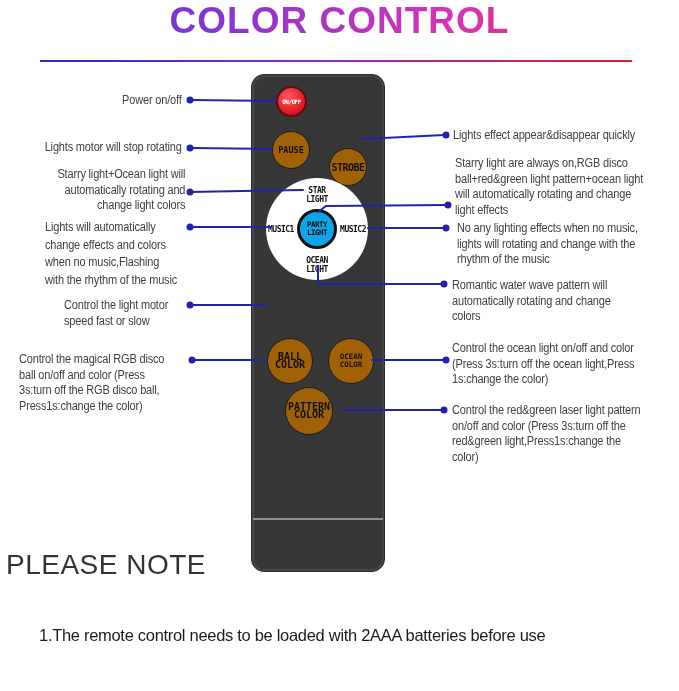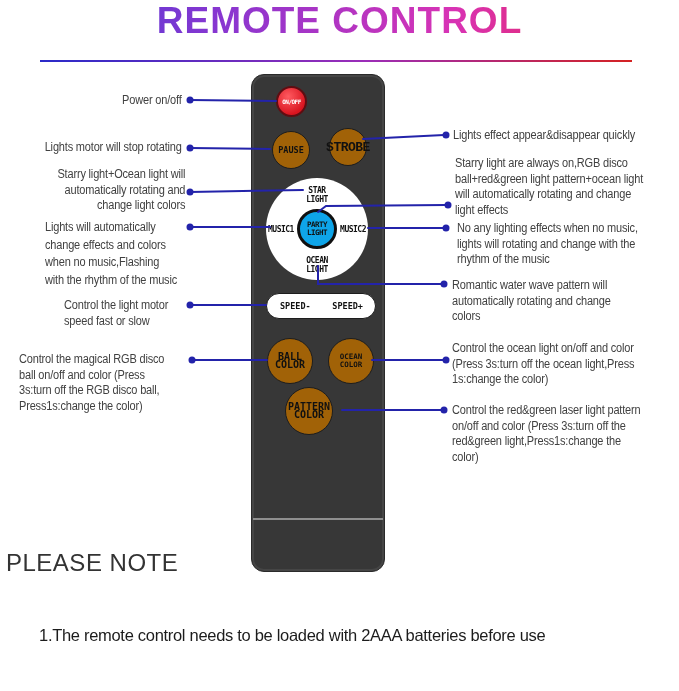--- a/index.html
+++ b/index.html
@@ -39,21 +39,21 @@
     background:#a16207; color:#111;
     font-family:"DejaVu Sans Mono", monospace; font-weight:bold;
     border:1px solid #1d1d1d;
   }
   .btn-power {
     left:24px; top:11px; width:31px; height:31px;
     background:radial-gradient(circle at 38% 32%, #ff5a60, #d9141f 72%);
     border:2px solid #5f0d12; color:#fff; font-size:6px; letter-spacing:-0.5px;
   }
   .btn-pause  { left:20px; top:56px; width:38px; height:38px; font-size:8.5px; }
-  .btn-strobe { left:77px; top:53px; width:38px; height:38px; font-size:13px; letter-spacing:-0.5px;font-family:Liberation Mono, monospace; }
+  .btn-strobe { left:77px; top:73px; width:38px; height:38px; font-size:10px; letter-spacing:-0.5px; }
   .dial {
     position:absolute; left:14px; top:103px; width:102px; height:102px;
     background:#fff; border-radius:50%;
   }
   .dial-label { position:absolute; font-family:"DejaVu Sans Mono", monospace; font-weight:bold;
     font-size:8px; line-height:9px; color:#111; text-align:center; white-space:pre-line; letter-spacing:-0.5px; }
   .dial-star  { top:8px; left:0; width:100%; }
   .dial-ocean { bottom:6px; left:0; width:100%; }
   .dial-music1{ left:2px;  top:50%; transform:translateY(-50%); }
   .dial-music2{ right:2px; top:50%; transform:translateY(-50%); }
@@ -80,57 +80,53 @@
     color:#414141; white-space:pre-line; transform:scaleX(0.88); transform-origin:left top;
   }
   .ann-r { text-align:right; transform-origin:right top; }
   .lh17 { line-height:17.5px; }
   .lh16 { line-height:16px; }
   svg.lines { position:absolute; left:0; top:0; pointer-events:none; }
   svg.lines line, svg.lines polyline { stroke:var(--line,#2323aa); stroke-width:2; fill:none; stroke-linecap:round; }
   svg.lines circle { fill:var(--line,#2323aa); }
   
   .note-heading {
-    position:absolute; left:6px; top:549px; font-size:24px; letter-spacing:0.5px; color:#333;
+    position:absolute; left:6px; top:549px; font-size:28px; letter-spacing:0.5px; color:#333;
   }
   .notes {
     position:absolute; left:3px; top:579px; width:676px;
     font-size:16.5px; line-height:22.5px; letter-spacing:-0.3px; color:#1c1c1c;
     white-space:pre-wrap;
   }
   .notes .note-item { display:block;margin-left:36px; }
 </style>
 </head>
 <body>
 
 <div class="page">
 
-  <div class="title" style="background-image: linear-gradient(90deg, rgb(62, 62, 216), rgb(138, 54, 208), rgb(216, 51, 181), rgb(238, 34, 51));">REMOTE CONTROL</div>
+  <div class="title" style="background-image: linear-gradient(90deg, rgb(62, 62, 216), rgb(138, 54, 208), rgb(216, 51, 181), rgb(238, 34, 51));">COLOR CONTROL</div>
   <div class="subtitle-underline"></div>
 
   <div class="remote">
     <div class="btn btn-power">ON/OFF</div>
     <div class="btn btn-pause">PAUSE</div>
     <div class="btn btn-strobe">STROBE</div>
 
     <div class="dial">
       <div class="dial-label dial-star">STAR
 LIGHT</div>
       <div class="dial-label dial-music1">MUSIC1</div>
       <div class="dial-label dial-music2">MUSIC2</div>
       <div class="dial-label dial-ocean">OCEAN
 LIGHT</div>
       <div class="dial-party">PARTY
 LIGHT</div>
     </div>
 
-    <div class="btn-speed">
-      <span>SPEED-</span>
-      <span>SPEED+</span>
-    </div>
 
     <div class="btn btn-ball">BALL
 COLOR</div>
     <div class="btn btn-oceanc">OCEAN
 COLOR</div>
     <div class="btn btn-pattern">PATTERN
 COLOR</div>
 
     <div class="divider"></div>
   </div>

